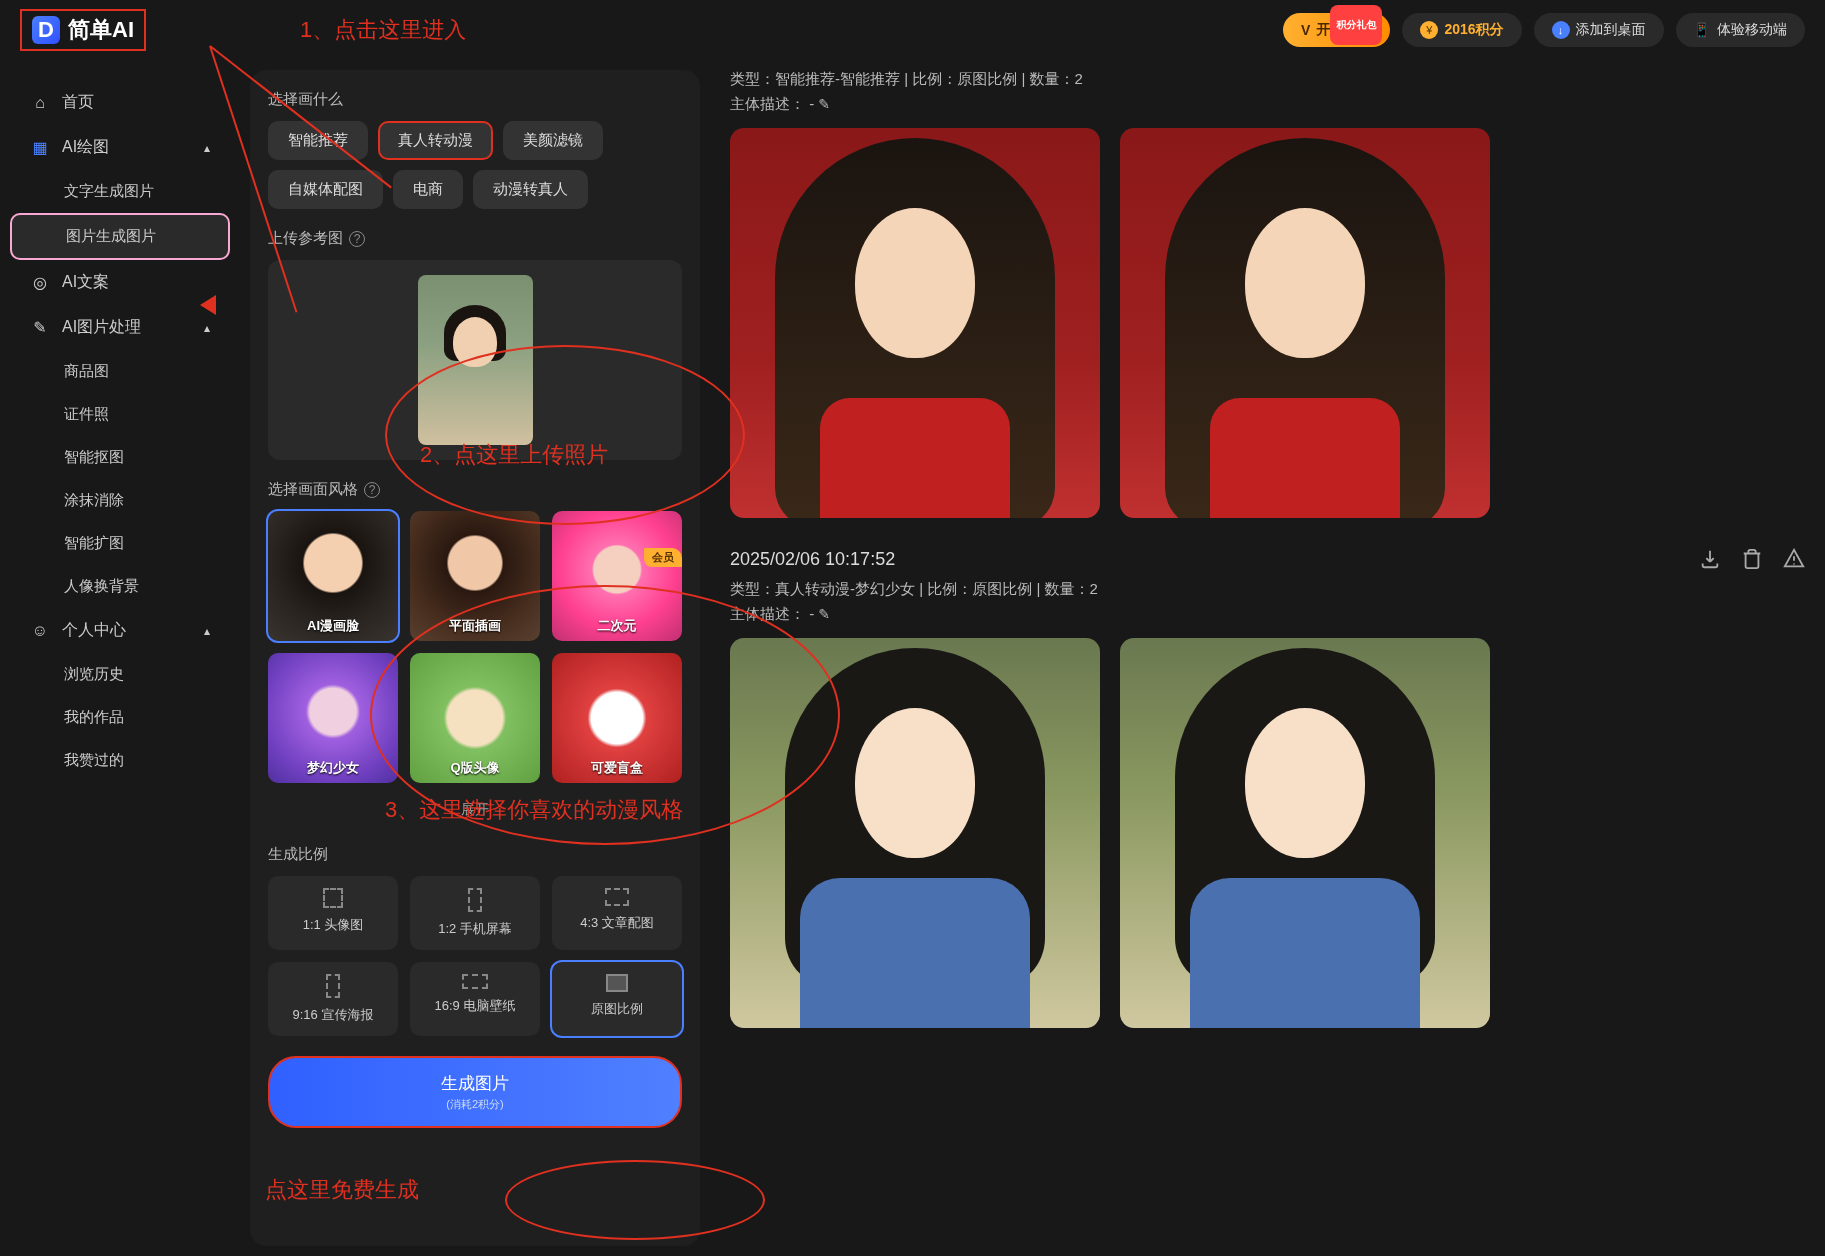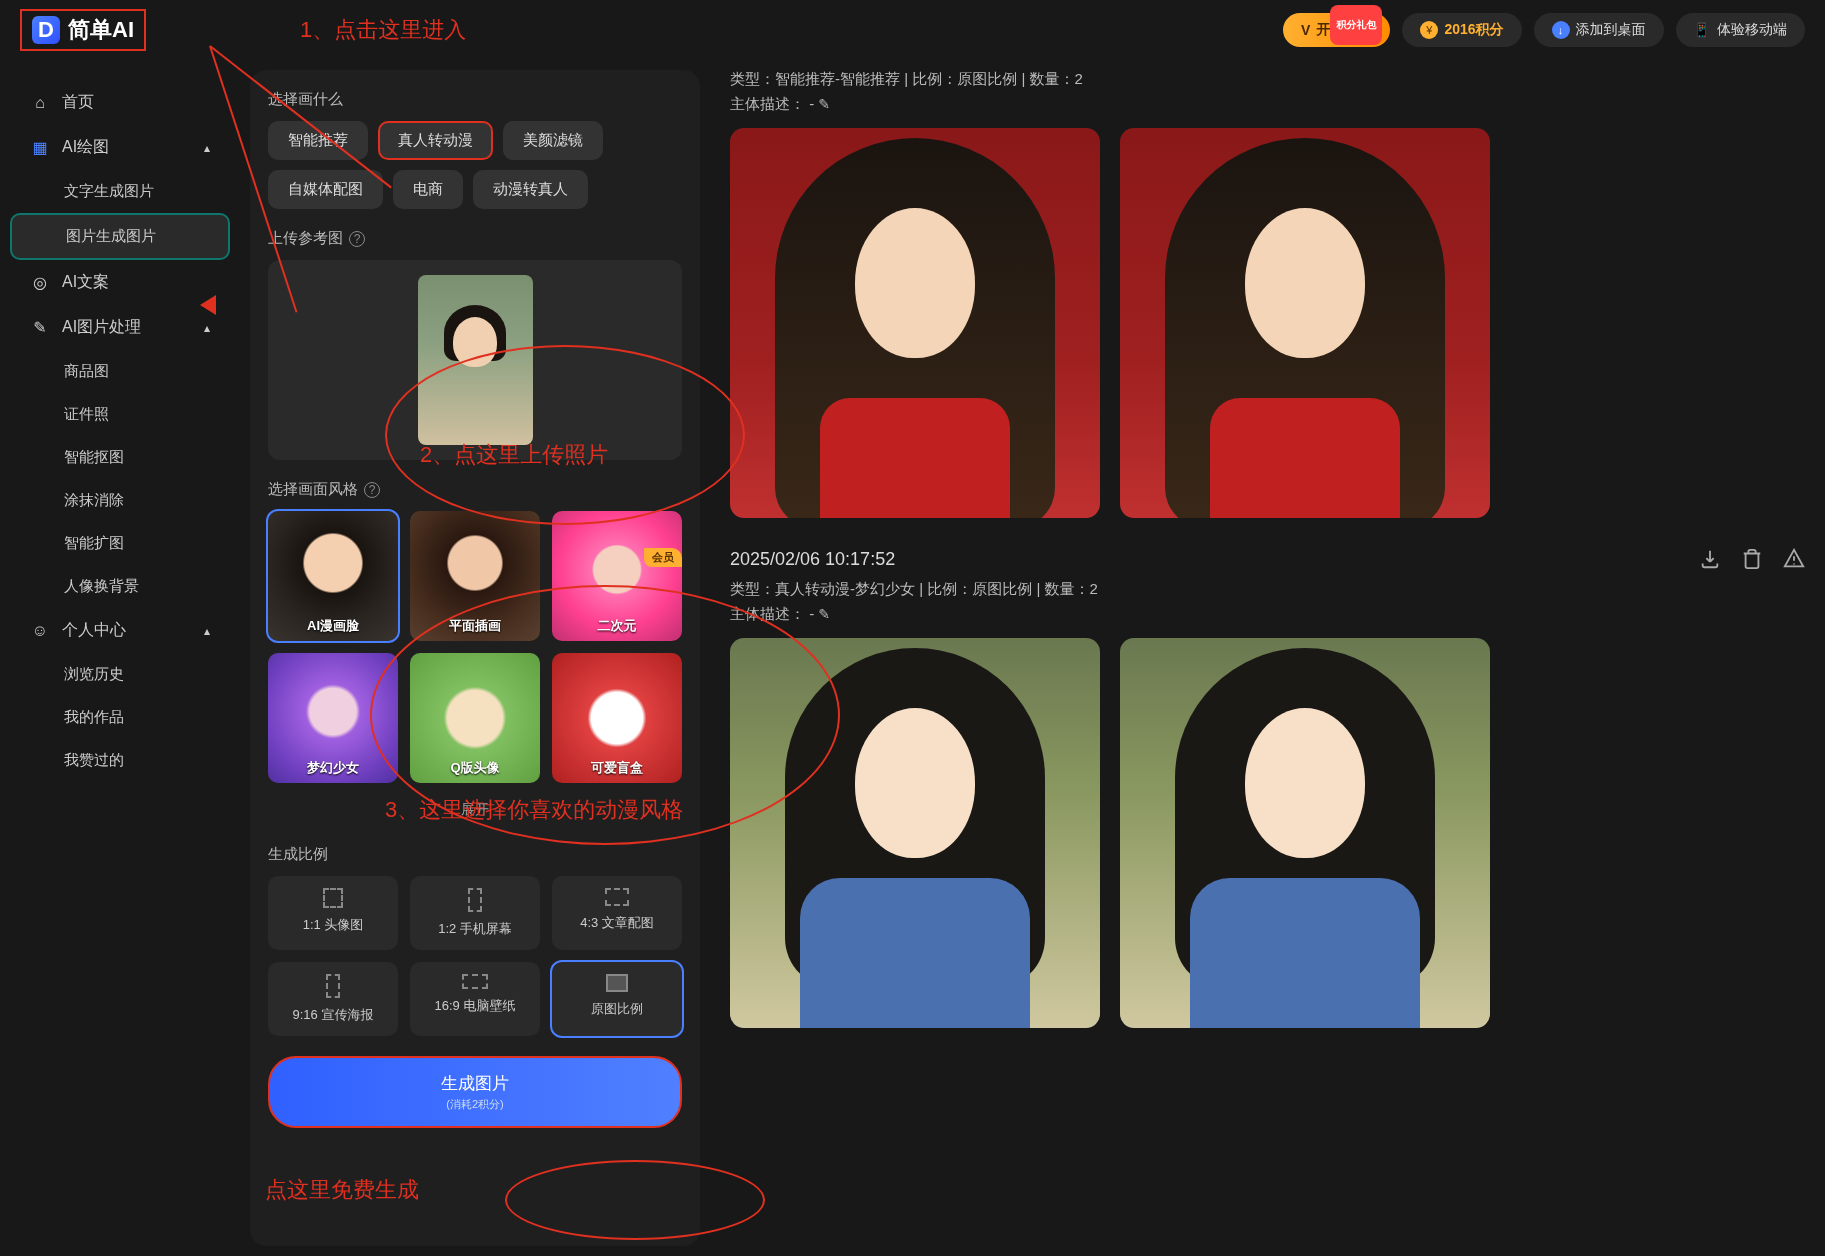--- a/index.html
+++ b/index.html
@@ -13,21 +13,21 @@
 .btn-pill { position: relative; display: flex; align-items: center; gap: 6px; padding: 8px 18px; border-radius: 20px; cursor: pointer; background: #2a2a2a; color: #ddd; }
 .btn-pill.orange { background: linear-gradient(90deg, #ffb030, #ff8c00); color: #4a2800; font-weight: bold; }
 .btn-pill.dark { background: #2a2a2a; }
 .icon-circle { width: 18px; height: 18px; border-radius: 50%; display: inline-flex; align-items: center; justify-content: center; font-size: 11px; }
 .icon-circle.gold { background: #ffb030; color: #5a3000; }
 .icon-circle.blue { background: #4a7fff; color: #fff; }
 .main { display: flex; height: calc(100% - 60px); }
 .sidebar { width: 240px; padding: 20px 10px; }
 .nav-item { display: flex; align-items: center; gap: 12px; padding: 12px 20px; border-radius: 10px; cursor: pointer; color: #ccc; font-size: 16px; }
 .nav-item.sub { padding-left: 54px; font-size: 15px; }
-.nav-item.active { background: #2a2a2a; border: 2px solid #0f766e; }
+.nav-item.active { background: #2a2a2a; border: 2px solid #f9a8d4; }
 .nav-item .chev { margin-left: auto; font-size: 12px; }
 .nav-icon { width: 20px; height: 20px; display: inline-flex; align-items: center; justify-content: center; }
 .center-panel { width: 450px; background: #1f1f1f; border-radius: 16px; margin: 10px; padding: 20px 18px; overflow-y: auto; }
 .section-label { font-size: 15px; color: #bbb; margin-bottom: 12px; display: flex; align-items: center; gap: 6px; }
 .chip-row { display: flex; flex-wrap: wrap; gap: 10px; margin-bottom: 20px; }
 .chip { background: #333; padding: 10px 20px; border-radius: 10px; cursor: pointer; color: #ddd; font-size: 15px; }
 .chip.selected { border: 2px solid #e03020; padding: 8px 18px; }
 .upload-box { background: #2a2a2a; border-radius: 12px; height: 200px; margin-bottom: 20px; position: relative; display: flex; align-items: center; justify-content: center; }
 .upload-thumb { width: 115px; height: 170px; background: linear-gradient(180deg, #7a9070 0%, #8aa080 40%, #d0c0a0 100%); border-radius: 8px; position: relative; overflow: hidden; }
 .upload-face { width: 44px; height: 50px; background: #f0d0b0; border-radius: 50% 50% 45% 45%; position: absolute; top: 42px; left: 35px; }

